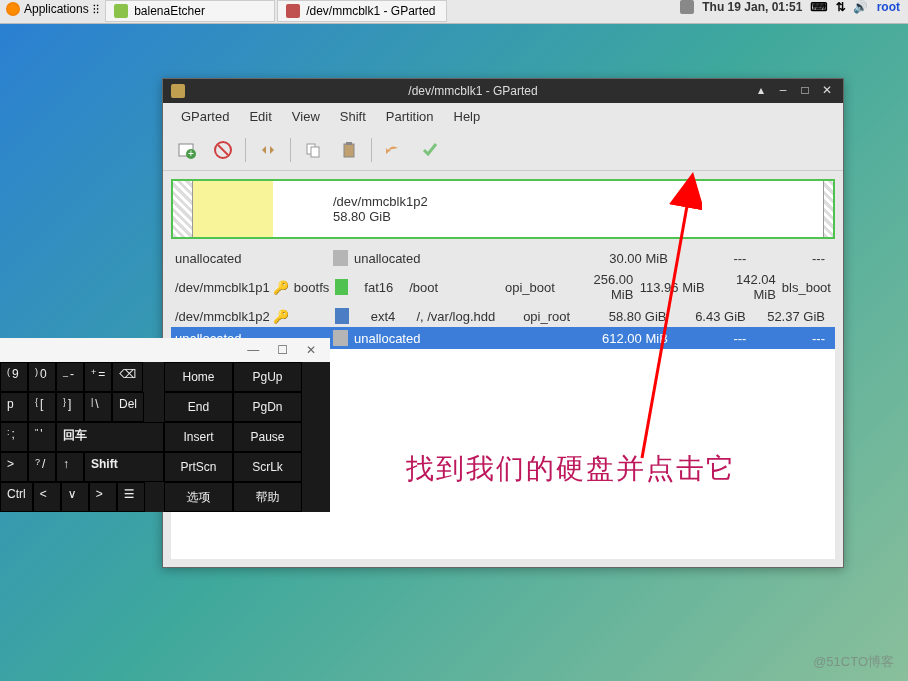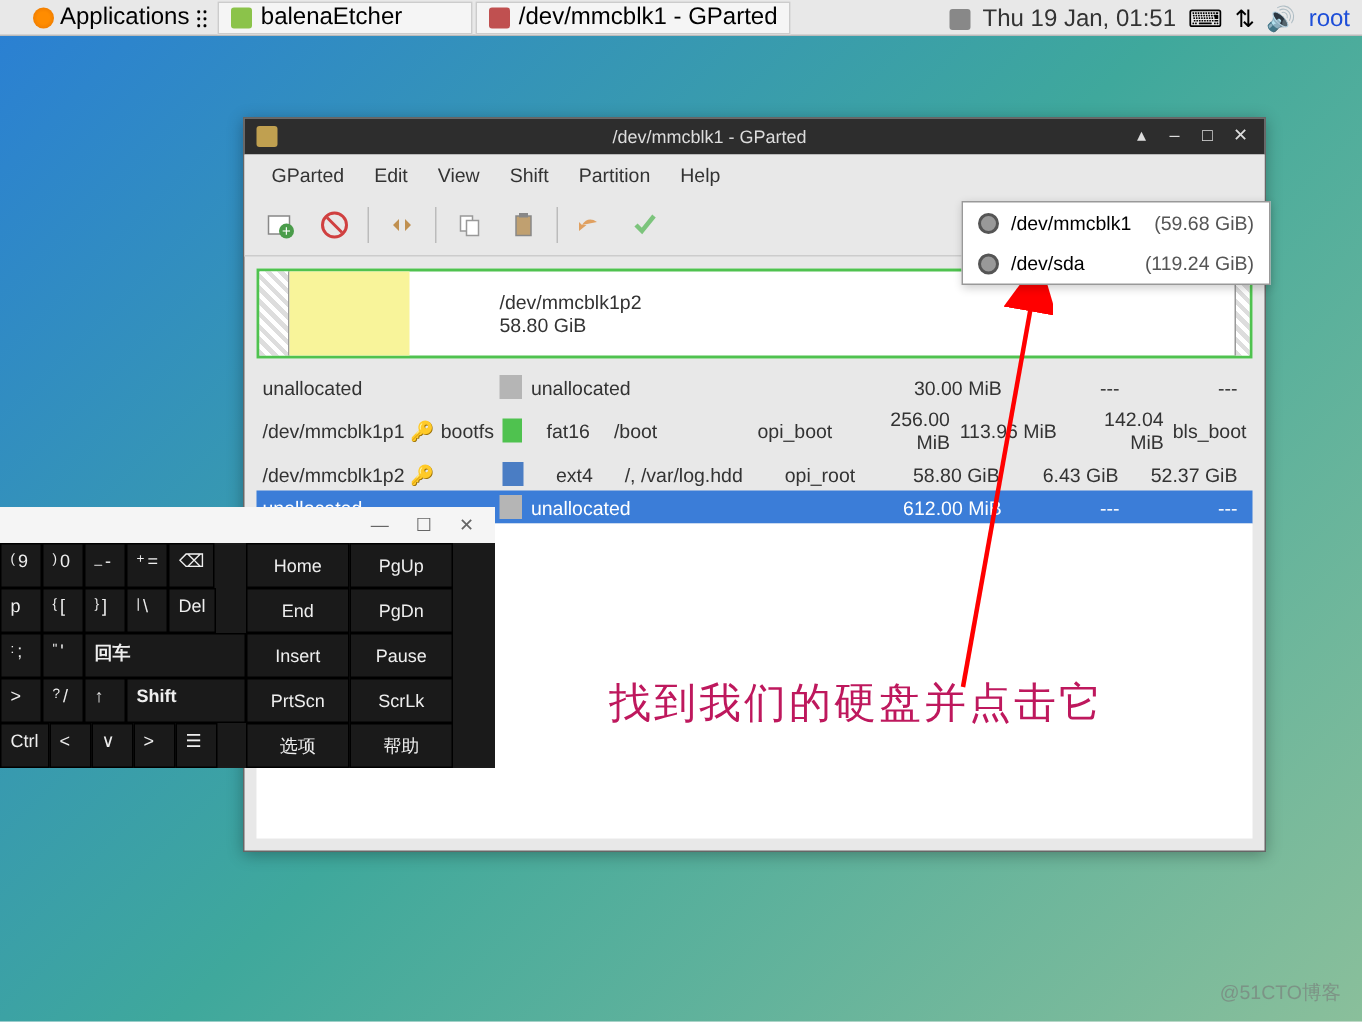--- a/index.html
+++ b/index.html
@@ -1,27 +1,27 @@
 <!DOCTYPE html>
 <html><head>
 <meta charset="utf-8">
 <style>
 * { margin: 0; padding: 0; box-sizing: border-box; font-family: sans-serif; }
 body { width: 908px; height: 681px; background: linear-gradient(135deg, #2a7fd4 0%, #3fa89c 50%, #8abf9b 100%); position: relative; overflow: hidden; }
 
 
-.top-panel { height: 24px; background: #e8e8e8; display: flex; align-items: flex-end; font-size: 16px; border-bottom: 1px solid #bbb; padding-left: 16px; }
+.top-panel { height: 24px; background: #e8e8e8; display: flex; align-items: flex-start; font-size: 12px; border-bottom: 1px solid #bbb; }
 .app-menu { display: flex; align-items: center; padding: 0 6px; gap: 4px; }
 .orange-logo { width: 14px; height: 14px; background: radial-gradient(circle, #ff8c00 40%, #e67300 100%); border-radius: 50%; }
 .taskbar-items { display: flex; flex: 1; }
 .taskbar-item { display: flex; align-items: center; padding: 2px 8px; border: 1px solid #ccc; background: #f5f5f5; margin-right: 2px; gap: 6px; height: 22px; min-width: 170px; }
 .taskbar-icon { width: 14px; height: 14px; background: #4a9c4a; border-radius: 2px; }
 .taskbar-icon.etcher { background: #8bc34a; }
 .taskbar-icon.gparted { background: #c05050; }
-.tray { display: flex; align-items: center; gap: 8px; padding: 0 8px; }
+.tray { display: flex; align-items: center; gap: 8px; padding: 0 8px; font-weight: bold; }
 .tray-icon { width: 14px; height: 14px; background: #888; border-radius: 2px; }
 .tray-clock { color: #333; }
 .user-label { color: #1d4ed8; }
 
 
 .window { position: absolute; left: 162px; top: 78px; width: 682px; background: #e8e8e8; border: 1px solid #666; box-shadow: 0 2px 10px rgba(0,0,0,0.3); }
 .titlebar { background: #2d2d2d; color: #ddd; height: 24px; display: flex; align-items: center; padding: 0 8px; font-size: 12px; }
 .titlebar-icon { width: 14px; height: 14px; background: #c0a050; border-radius: 2px; margin-right: 8px; }
 .titlebar-title { flex: 1; text-align: center; }
 .titlebar-controls { display: flex; gap: 6px; }
@@ -175,32 +175,20 @@
         </svg>
       </span>
     <span class="tool-btn">
         <svg width="20" height="20">
           <path d="M4 10 L8 14 L16 4" fill="none" stroke="#7cc47c" stroke-width="3"></path>
         </svg>
       </span>
     <span class="tool-spacer"></span>
   </div>
 
-  <div class="device-dropdown">
-    <div class="device-item">
-      <span class="device-disk-icon"></span>
-      <span class="device-name">/dev/mmcblk1</span>
-      <span class="device-size">(59.68 GiB)</span>
-    </div>
-    <div class="device-item">
-      <span class="device-disk-icon"></span>
-      <span class="device-name">/dev/sda</span>
-      <span class="device-size">(119.24 GiB)</span>
-    </div>
-  </div>
 
   <div class="partition-viz">
     <div class="pv-left"></div>
     <div class="pv-main">
       <div>
         <div>/dev/mmcblk1p2</div>
         <div>58.80 GiB</div>
       </div>
     </div>
     <div class="pv-right"></div>

